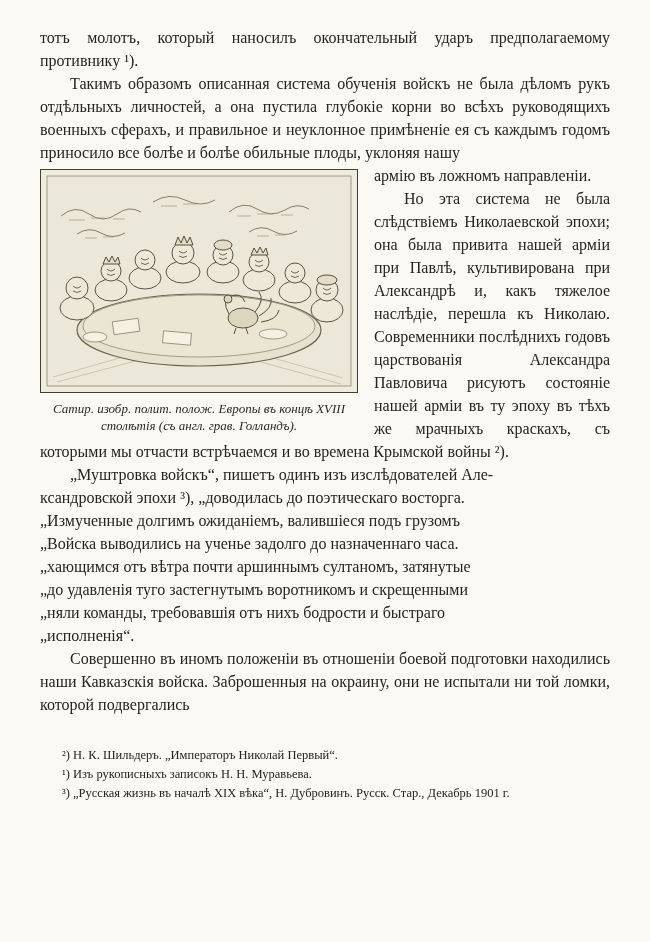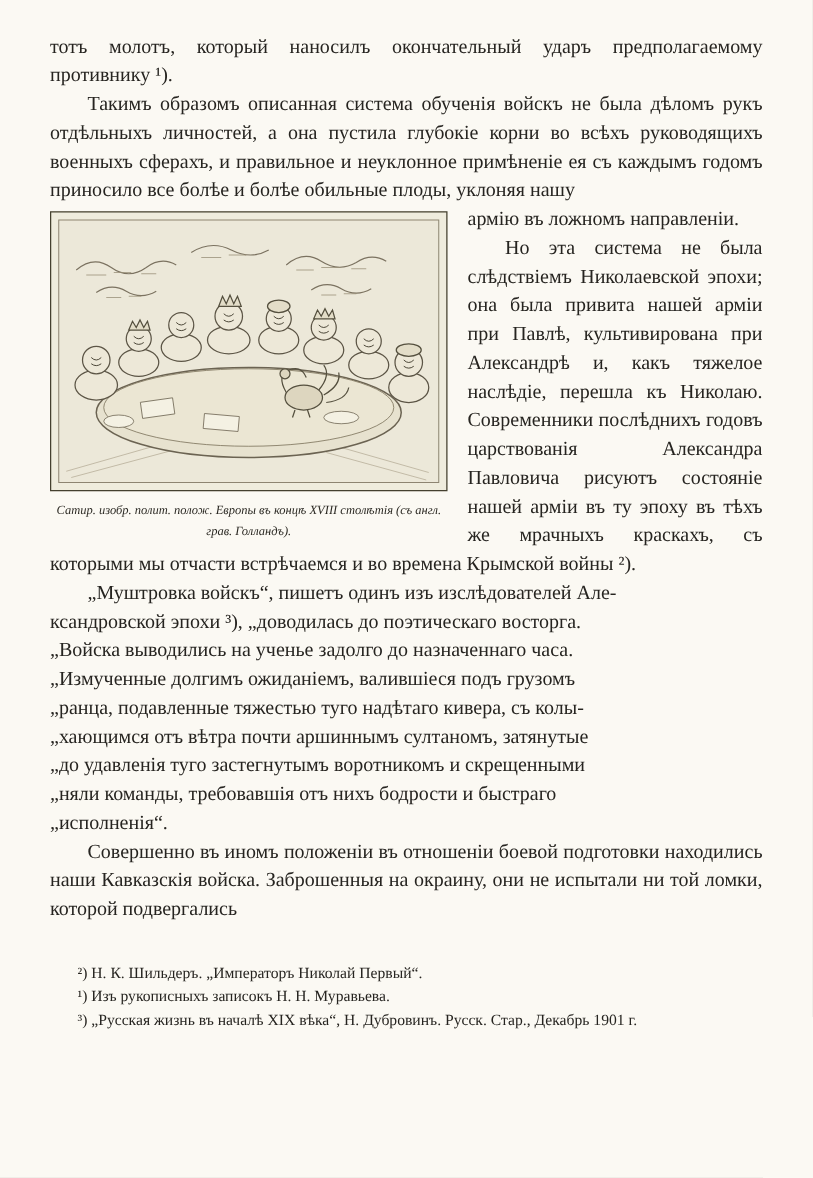--- a/index.html
+++ b/index.html
@@ -32,21 +32,21 @@
   .engraving-frame {
     width: 318px;
     height: 224px;
     border: 1px solid #44402f;
     background: #efecdd;
     padding: 2px;
   }
   .engraving-frame svg { display: block; }
   figcaption.figure-caption {
     font-style: italic;
-    font-size: 10px;
+    font-size: 13px;
     line-height: 17px;
     text-align: center;
     margin-top: 7px;
     color: #2b2923;
   }
 
   .quote-block { margin: 0; }
   .quote-block .line { text-align: left; white-space: nowrap; }
   .quote-block .line:first-child { text-indent: 30px; }
 
@@ -173,23 +173,22 @@
 
     <p class="body-par">армію въ ложномъ направленіи.</p>
 
     <p class="body-par first-indent">Но эта система не была слѣдствіемъ Николаевской эпохи; она была привита нашей арміи при Павлѣ, культивирована при Александрѣ и, какъ тяжелое наслѣдіе, перешла къ Николаю. Современники послѣднихъ годовъ царствованія Александра Павловича рисуютъ состояніе нашей арміи въ ту эпоху въ тѣхъ же мрачныхъ краскахъ, съ которыми мы отчасти встрѣчаемся и во времена Крымской войны ²).</p>
 
   </div>
 
   <div class="quote-block">
       <div class="line">„Муштровка войскъ“, пишетъ одинъ изъ изслѣдователей Але-</div>
       <div class="line">ксандровской эпохи ³), „доводилась до поэтическаго восторга.</div>
+      <div class="line">„Измученные долгимъ ожиданіемъ, валившіеся подъ грузомъ</div>
       <div class="line">„Войска выводились на ученье задолго до назначеннаго часа.</div>
-      <div class="line">„Измученные долгимъ ожиданіемъ, валившіеся подъ грузомъ</div>
-      <div class="line">„ранца, подавленные тяжестью туго надѣтаго кивера, съ колы-</div>
       <div class="line">„хающимся отъ вѣтра почти аршиннымъ султаномъ, затянутые</div>
       <div class="line">„до удавленія туго застегнутымъ воротникомъ и скрещенными</div>
       <div class="line">„няли команды, требовавшія отъ нихъ бодрости и быстраго</div>
       <div class="line">„исполненія“.</div>
     </div>
 
   <p class="body-par first-indent">Совершенно въ иномъ положеніи въ отношеніи боевой подготовки находились наши Кавказскія войска. Заброшенныя на окраину, они не испытали ни той ломки, которой подвергались</p>
 
   <div class="footnotes">
     <p>²) Н. К. Шильдеръ. „Императоръ Николай Первый“.</p>

